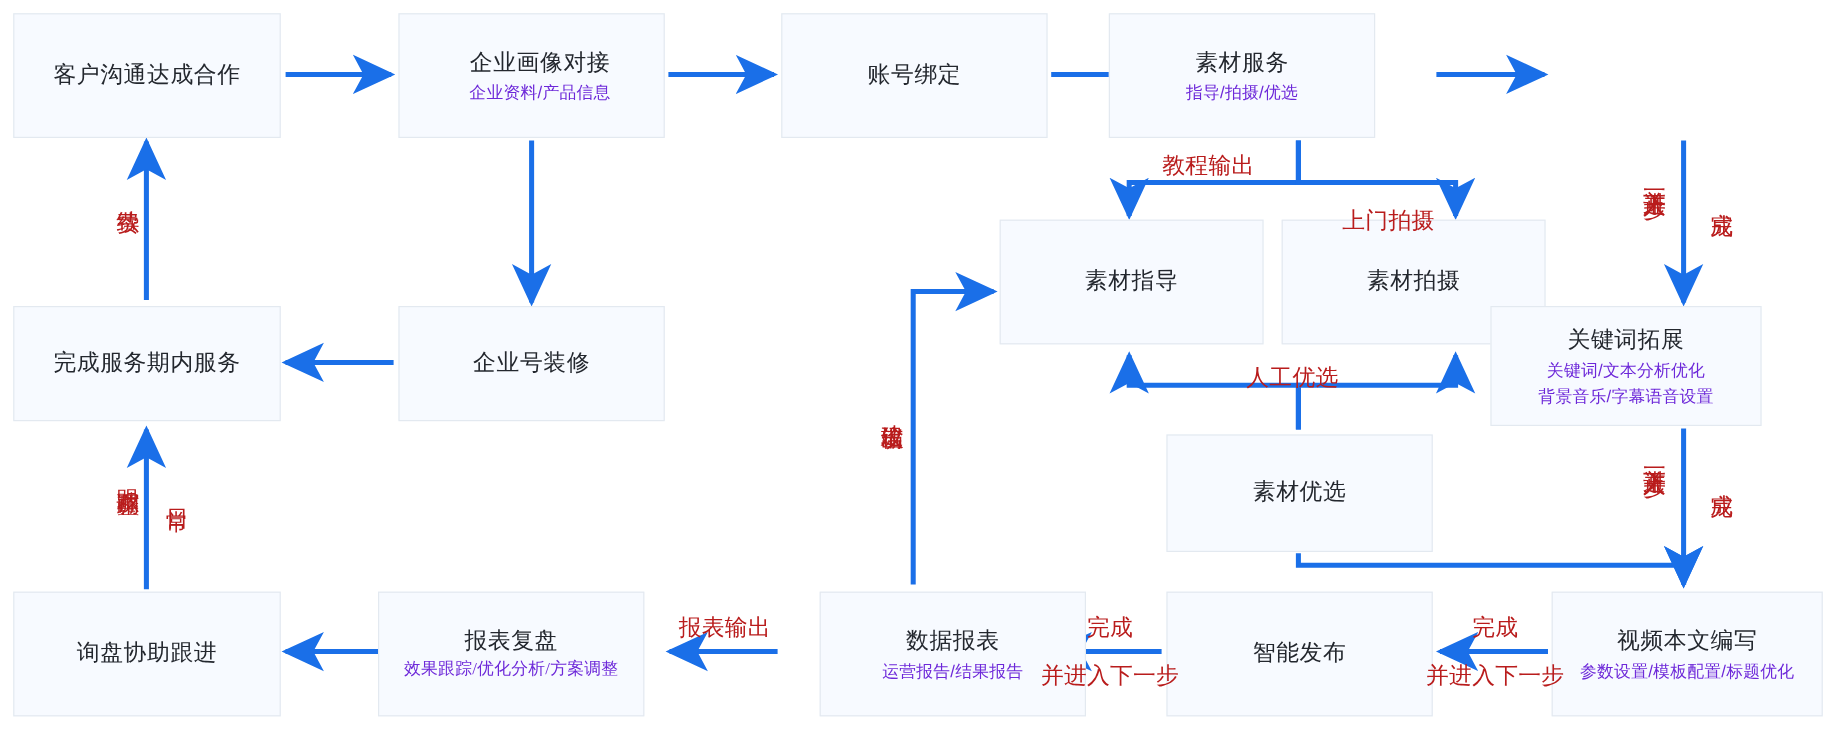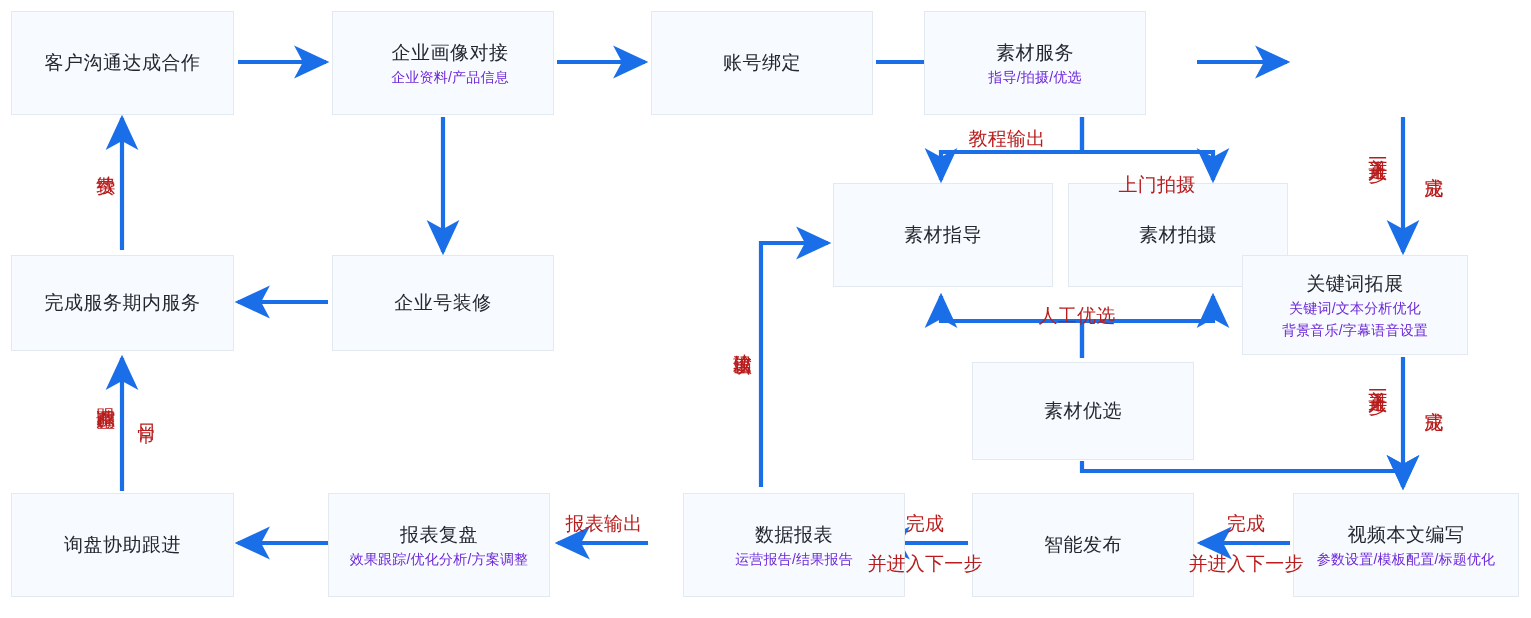--- a/index.html
+++ b/index.html
@@ -166,21 +166,21 @@
   </div>
 
   <div class="node" style="left:972px; top:362px; width:222px; height:98px;">
     <div class="title">素材优选</div>
   </div>
 
   <div class="node" style="left:11px; top:493px; width:223px; height:104px;">
     <div class="title">询盘协助跟进</div>
   </div>
 
-  <div class="node" style="left:328px; top:493px; width:222px; height:104px;">
+  <div class="node" style="left:315px; top:493px; width:222px; height:104px;font-family:Liberation Serif, serif;">
     <div class="title">报表复盘</div>
     <div class="sub">效果跟踪/优化分析/方案调整</div>
   </div>
 
   <div class="node" style="left:651px; top:493px; width:222px; height:104px;margin-left:32px;">
     <div class="title">数据报表</div>
     <div class="sub">运营报告/结果报告</div>
   </div>
 
   <div class="node" style="left:972px; top:493px; width:222px; height:104px;">

